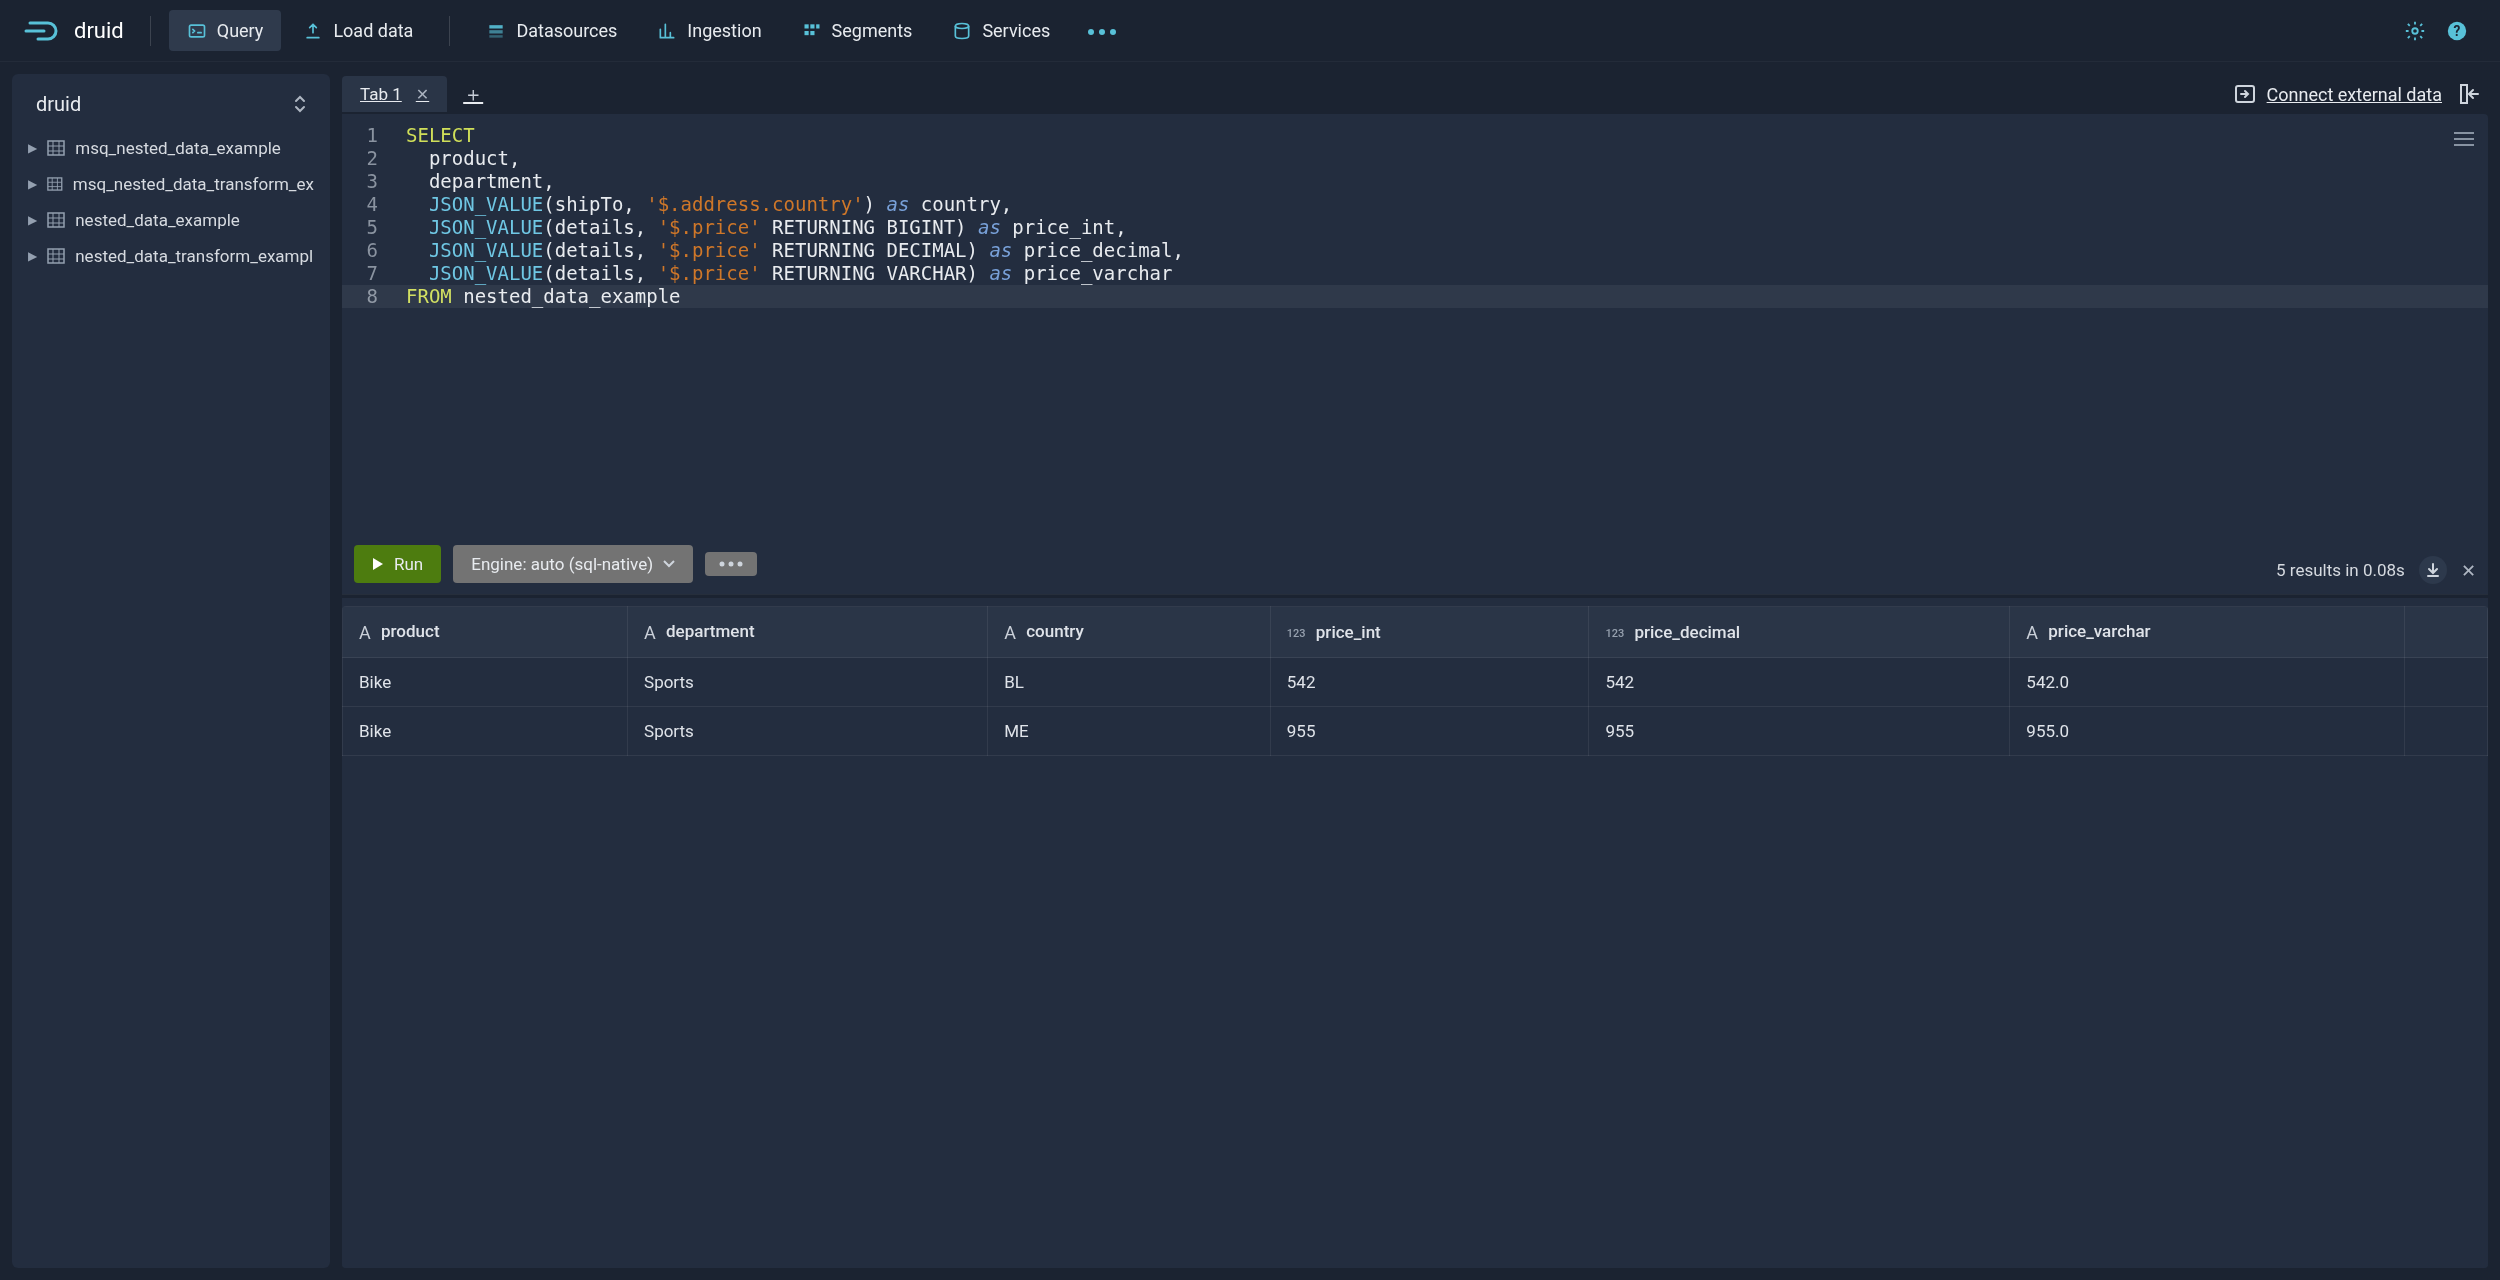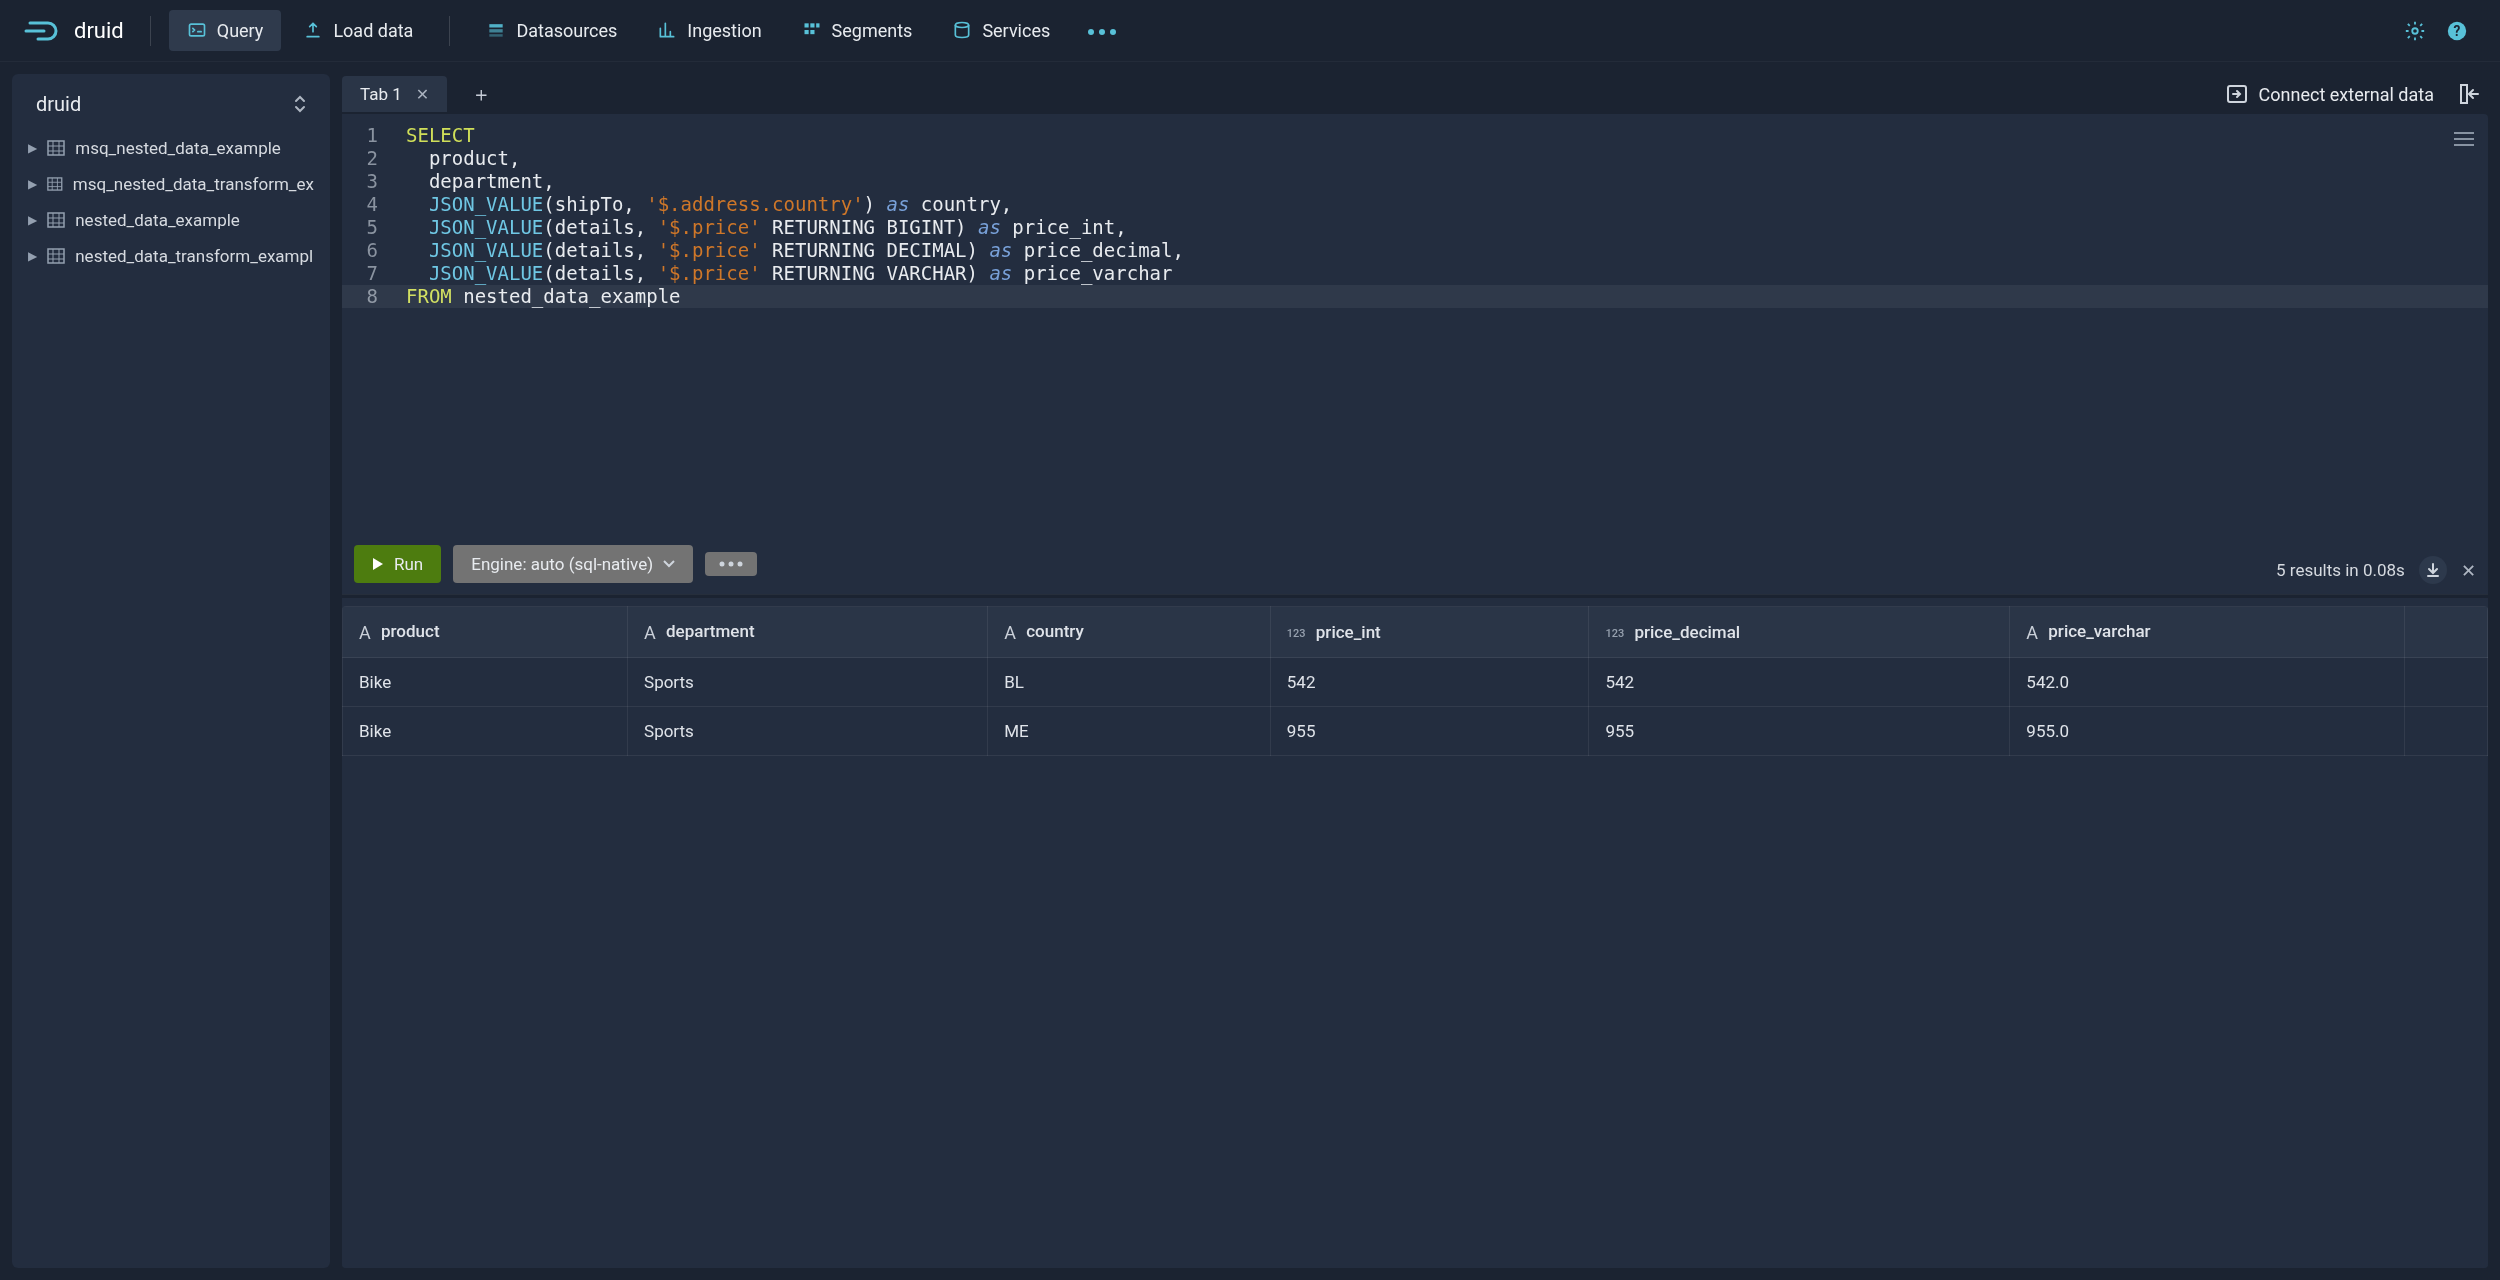--- a/index.html
+++ b/index.html
@@ -19,21 +19,21 @@
     display: flex;
     align-items: center;
     padding: 0 24px;
     background: #1b2331;
     border-bottom: 1px solid rgba(255,255,255,0.04);
     gap: 4px;
   }
   .logo { display:flex; align-items:center; gap:8px; color:#fff; font-size:22px; margin-right:8px;}
   .divider-v { width:1px; height:30px; background:rgba(255,255,255,0.15); margin:0 14px;}
   .nav-btn {
-    display:flex; gap:10px;
+    display:flex; align-items:center; gap:10px;
     padding: 10px 18px; border-radius:4px; cursor:pointer;
     color:#e8ebef; font-size:18px;
   }
   .nav-btn.active { background:#2f3a4c; }
   .nav-btn .icon { width:20px; height:20px; color:#58c1d8; }
   .topnav .spacer { flex:1; }
   .icon-btn { padding:8px; cursor:pointer; color:#58c1d8; }
   .dots-menu { padding: 8px 16px; cursor:pointer; color:#9aa3b0;}
   
   .main {
@@ -58,21 +58,21 @@
     white-space:nowrap; overflow:hidden; text-overflow:ellipsis;
     cursor:pointer;
   }
   .tree-item .chev { color:#94a0b0; font-size:12px; }
   .tree-item .tbl-icon { color:#94a0b0; }
   .content {
     flex:1; display:flex; flex-direction:column;
     margin: 12px 12px 12px 12px;
     min-width:0;
   }
-  .tabbar { display:flex; align-items:center; height:40px; gap:8px;}
+  .tabbar { display:flex; align-items:center; height:40px; gap:0;text-decoration:underline;}
   .tab {
     display:flex; align-items:center; gap:14px;
     background:#2a3547; padding:8px 18px; border-radius:4px 4px 0 0;
     font-size:17px;
   }
   .tab .close { color:#a9b2bf; cursor:pointer; font-size:16px;}
   .tab-add { padding:8px 16px; color:#c8ced8; cursor:pointer; font-size:20px;}
   .tabbar .spacer { flex:1; }
   .connect-ext {
     display:flex; align-items:center; gap:12px; font-size:18px; color:#e8ebef;

